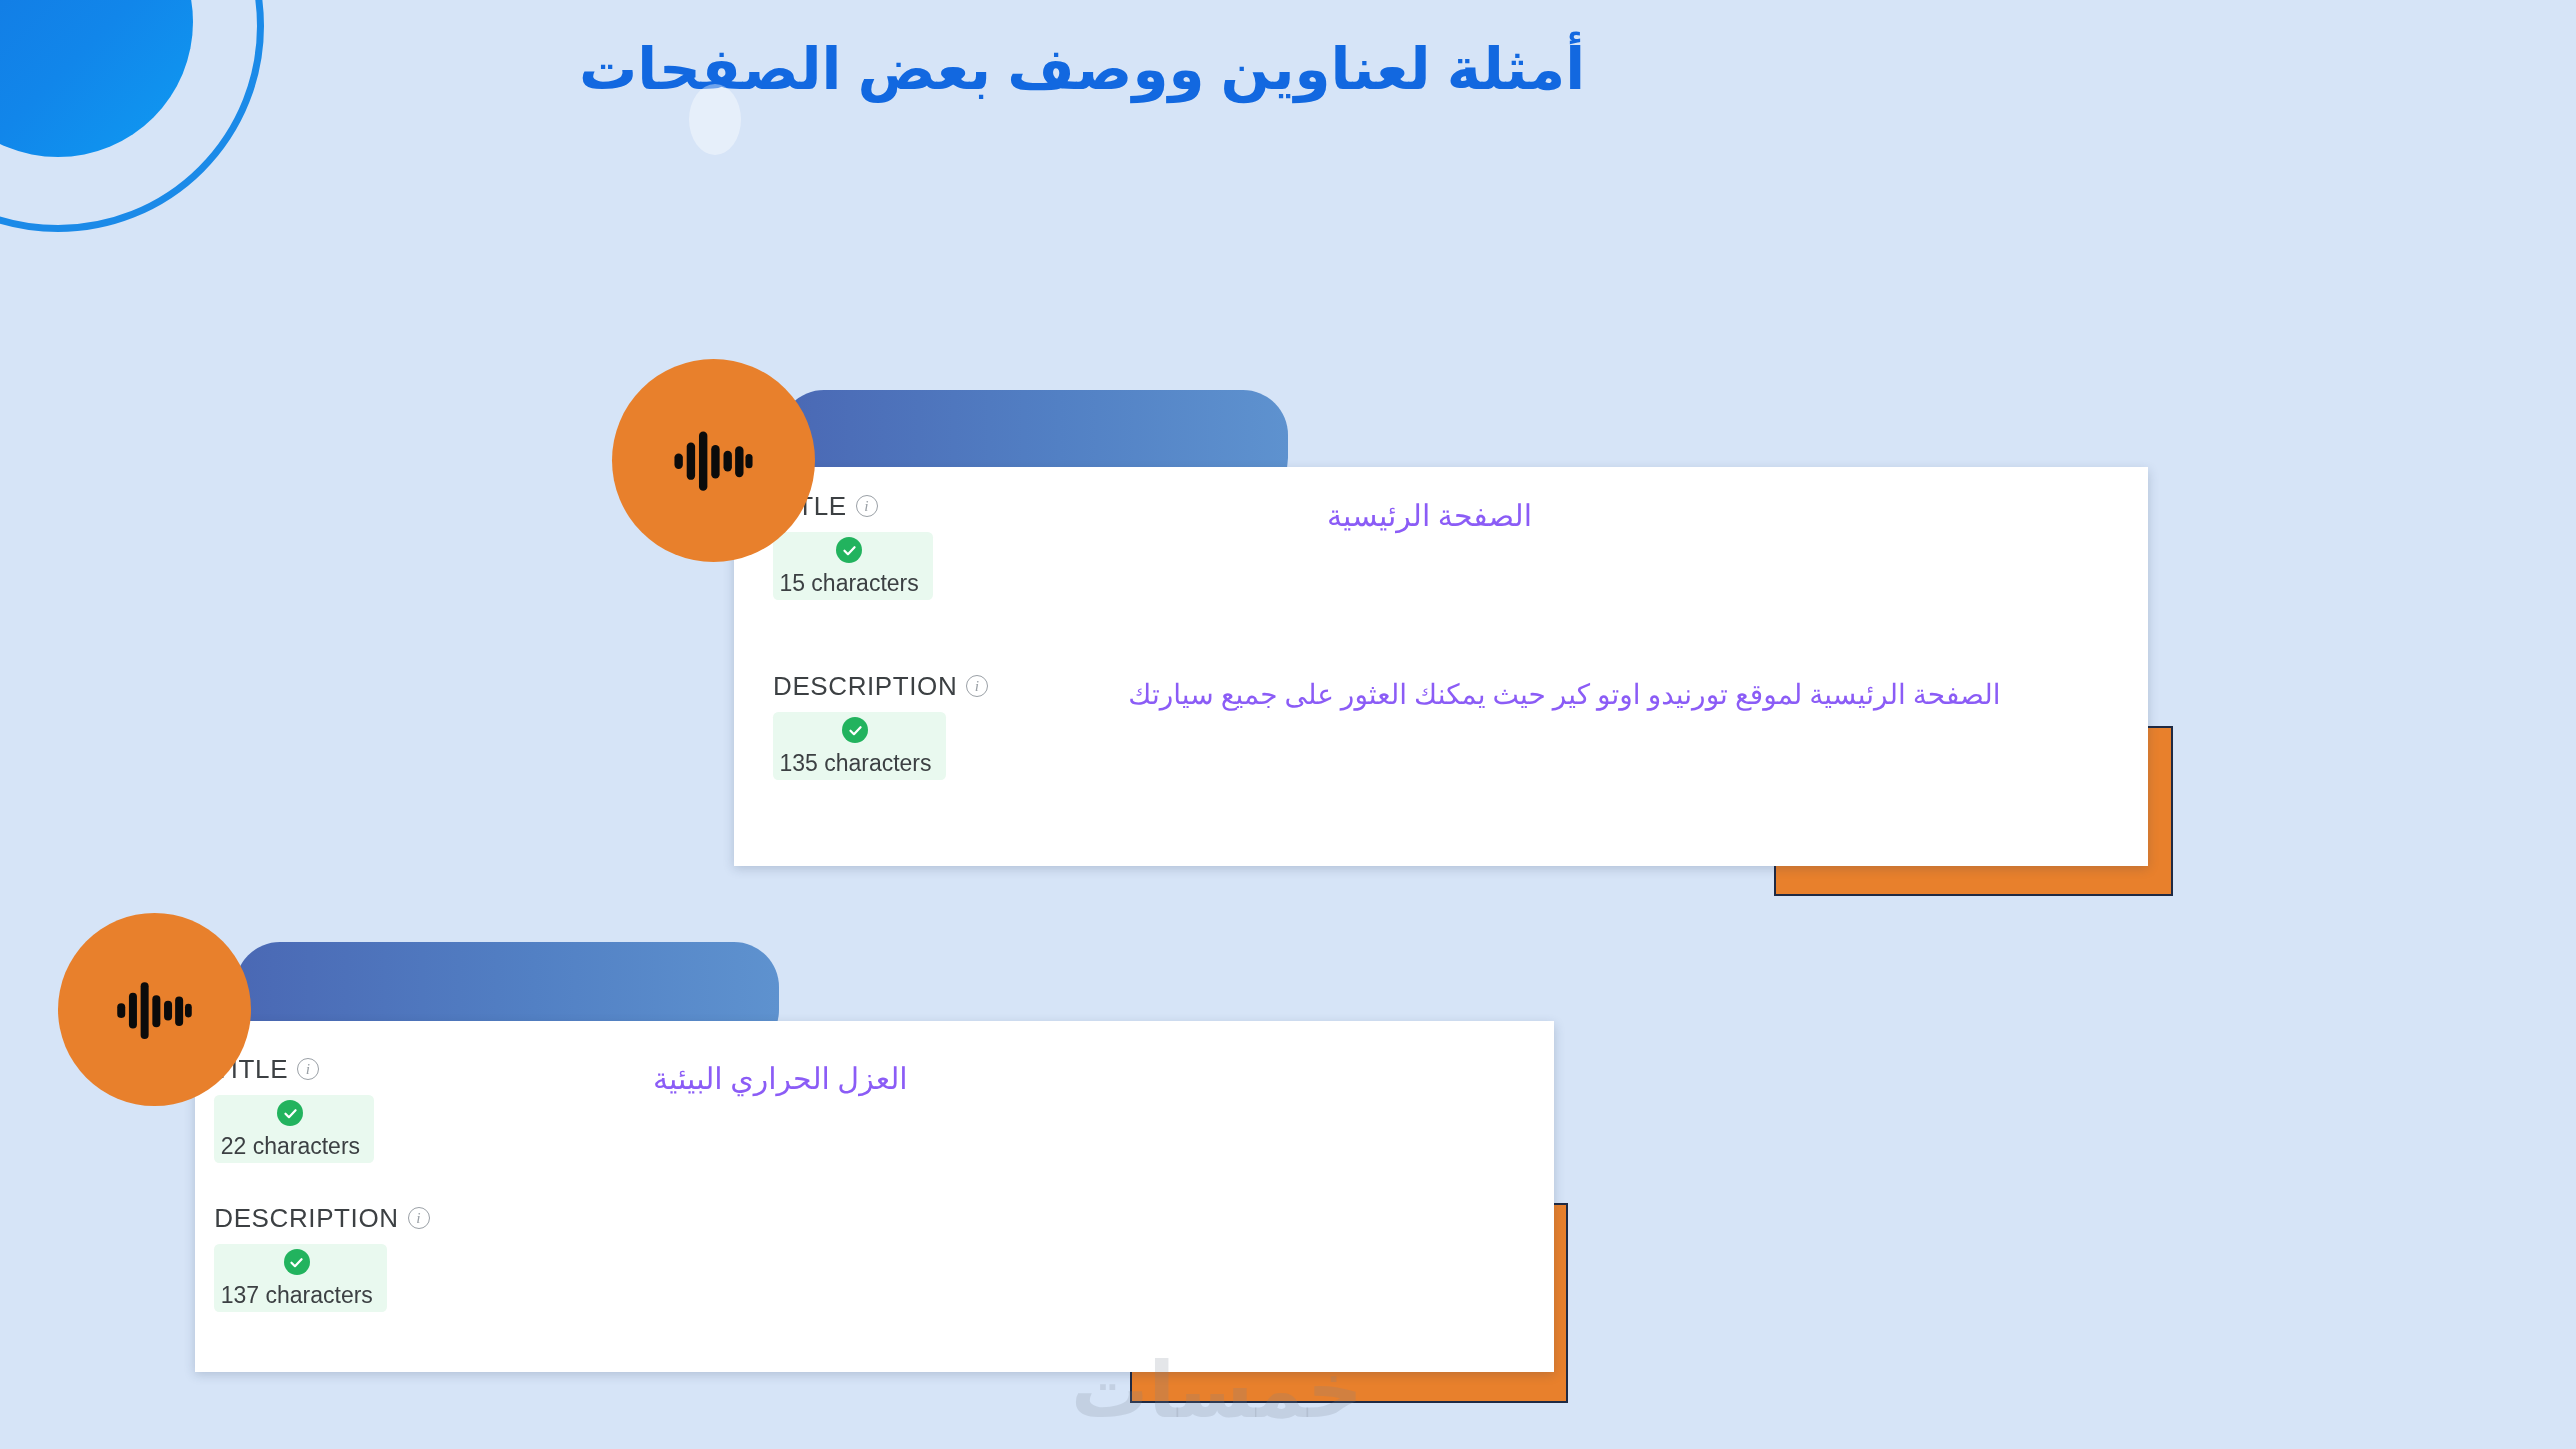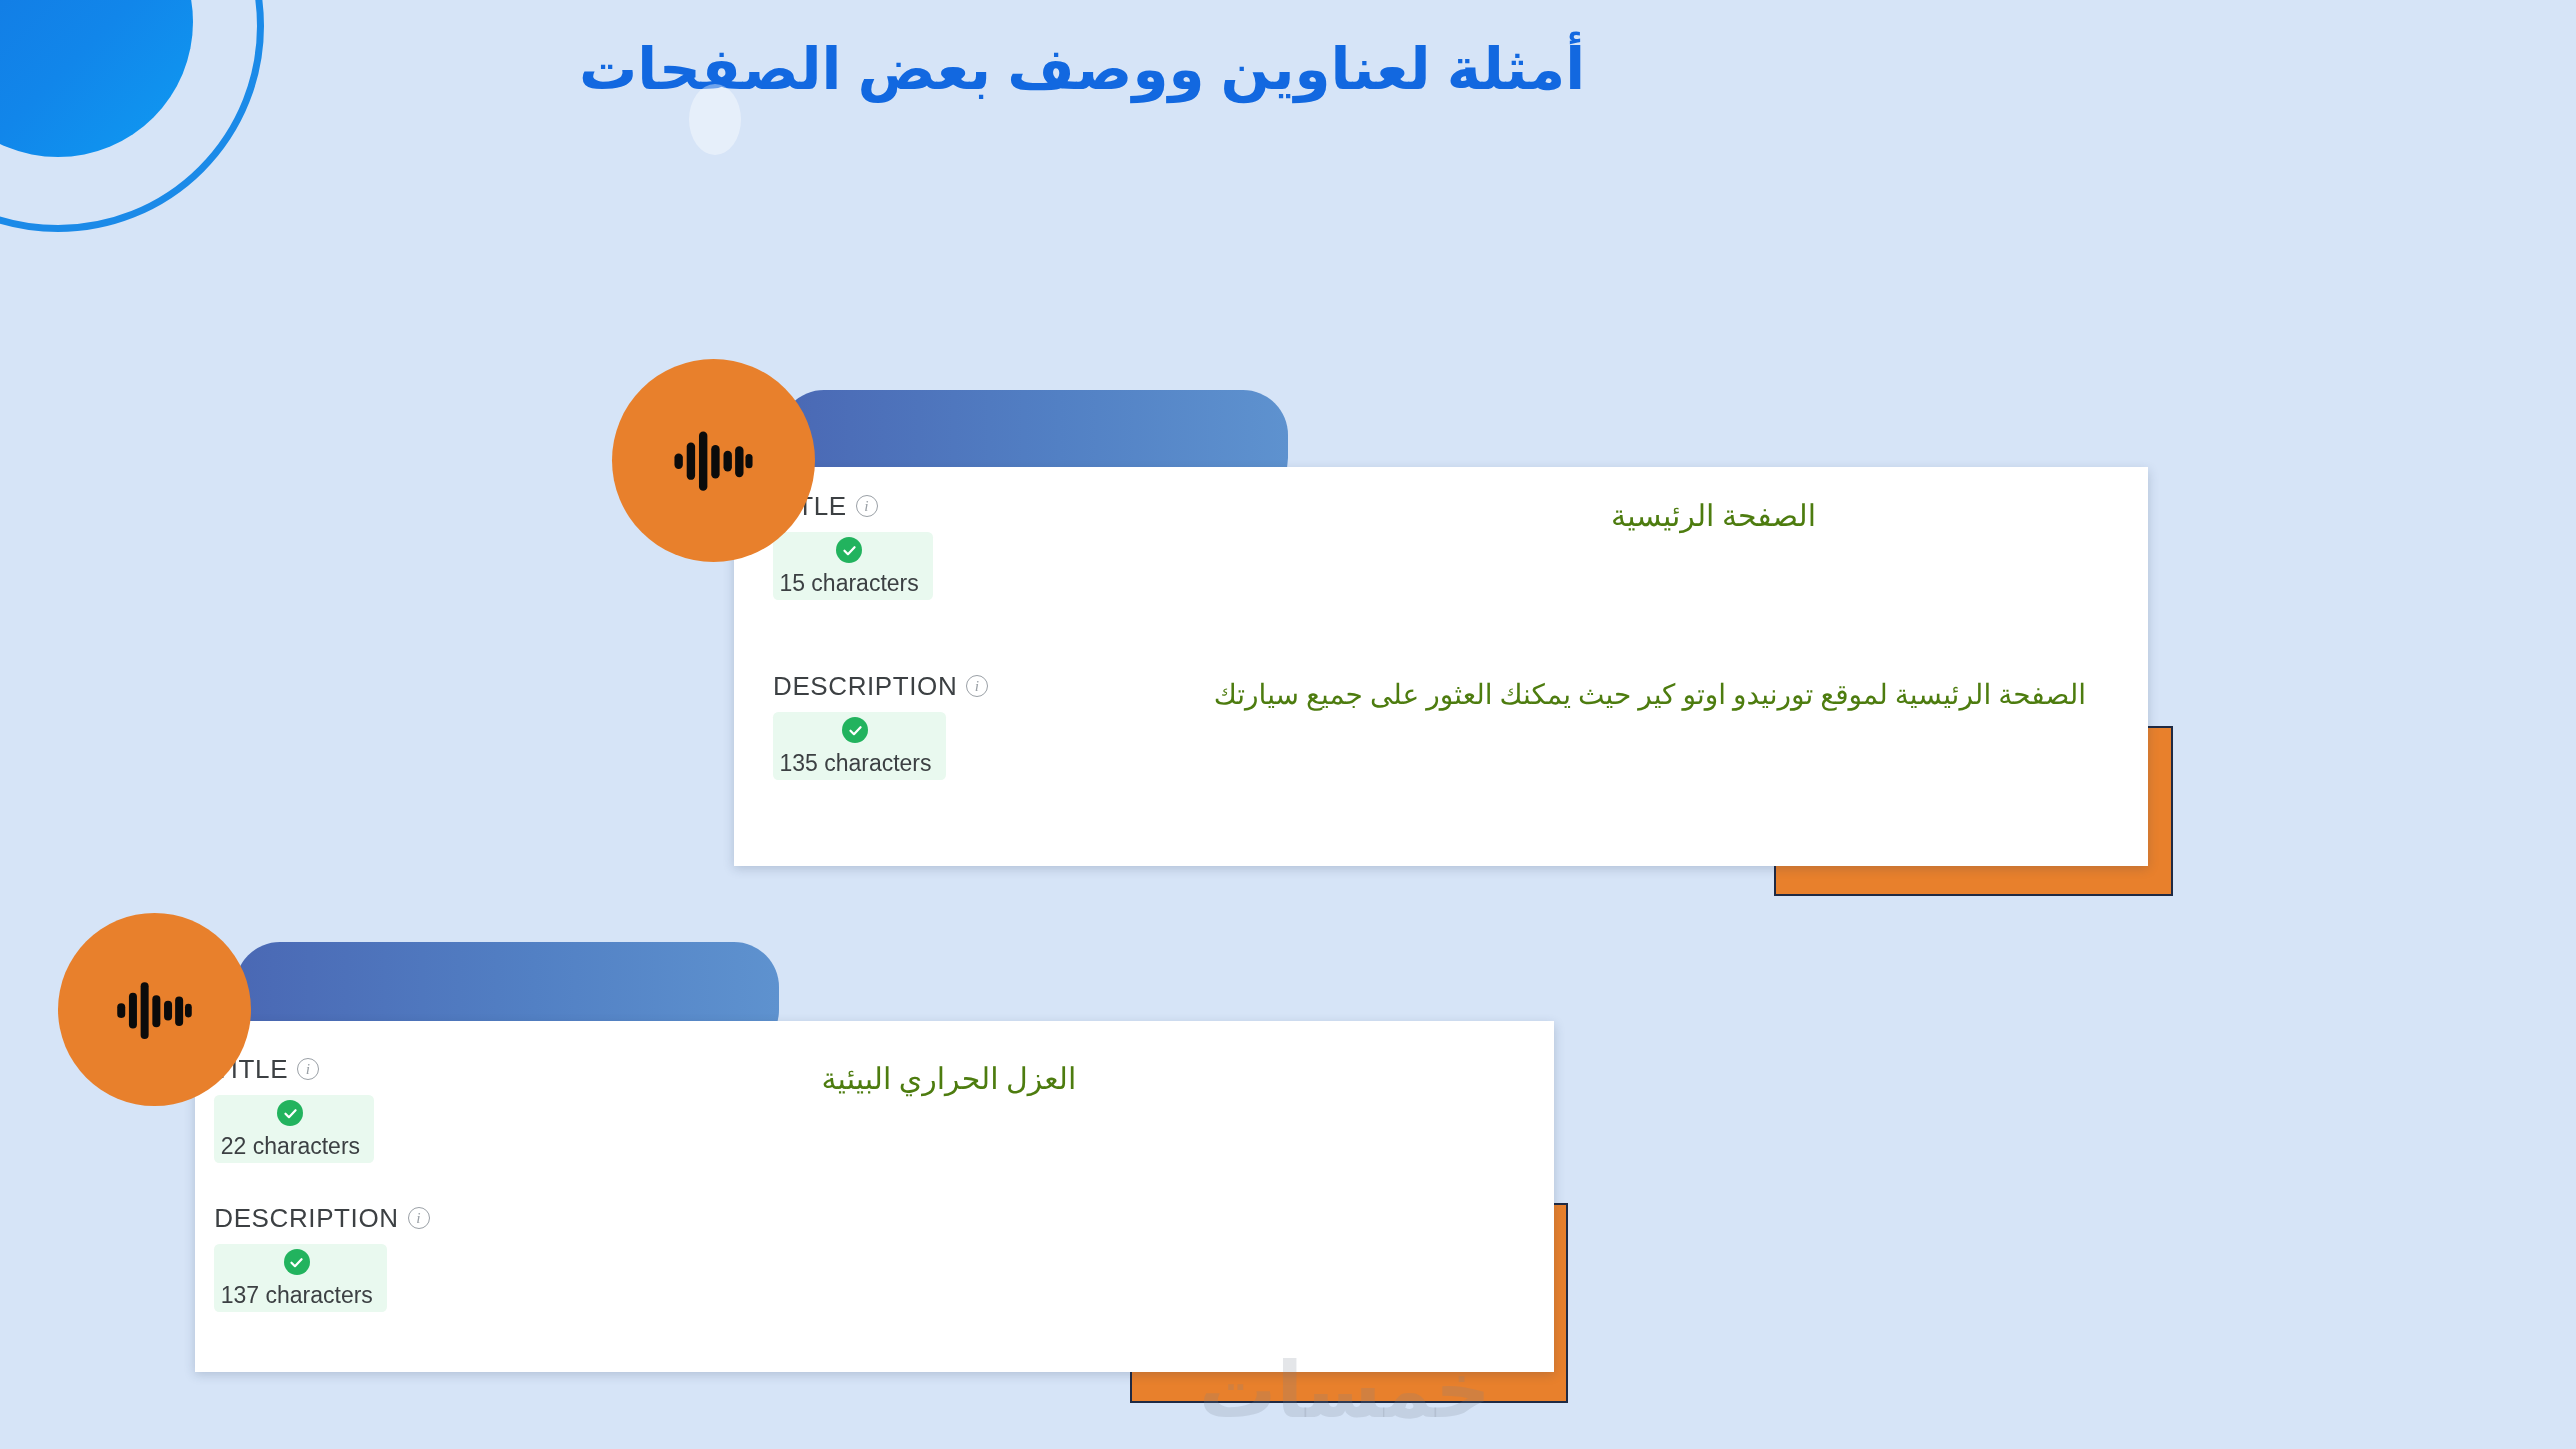--- a/index.html
+++ b/index.html
@@ -152,23 +152,23 @@
     background: #22b35e;
     display: inline-flex;
     align-items: center;
     justify-content: center;
     flex: none;
   }
   .check-circle svg { display: block; }
 
   .field-value {
     direction: rtl;
-    text-align: right;
+    text-align: center;
     font-family: "Liberation Serif", "DejaVu Serif", serif;
-    color: #4d7c0f;
+    color: #8b5cf6;
     font-size: 28px;
     line-height: 1.55;
   }
   .field-value.title-val { font-size: 30px; }
 
   
   .watermark {
     position: absolute;
     direction: rtl;
     color: rgba(120,130,145,0.20);
@@ -307,14 +307,14 @@
         <rect x="40" y="10" width="13" height="92" rx="6.5"></rect>
         <rect x="59" y="31" width="13" height="52" rx="6.5"></rect>
         <rect x="78" y="40" width="13" height="32" rx="6.5"></rect>
         <rect x="96" y="33" width="13" height="48" rx="6.5"></rect>
         <rect x="112" y="45" width="11" height="22" rx="5.5"></rect>
       </g>
     </svg>
   </div>
 </div>
 
-<div class="watermark" style="left:1199px; top:1346px;">خمسات</div>
+<div class="watermark" style="left:1071px; top:1346px;">خمسات</div>
 
 
 </body></html>

